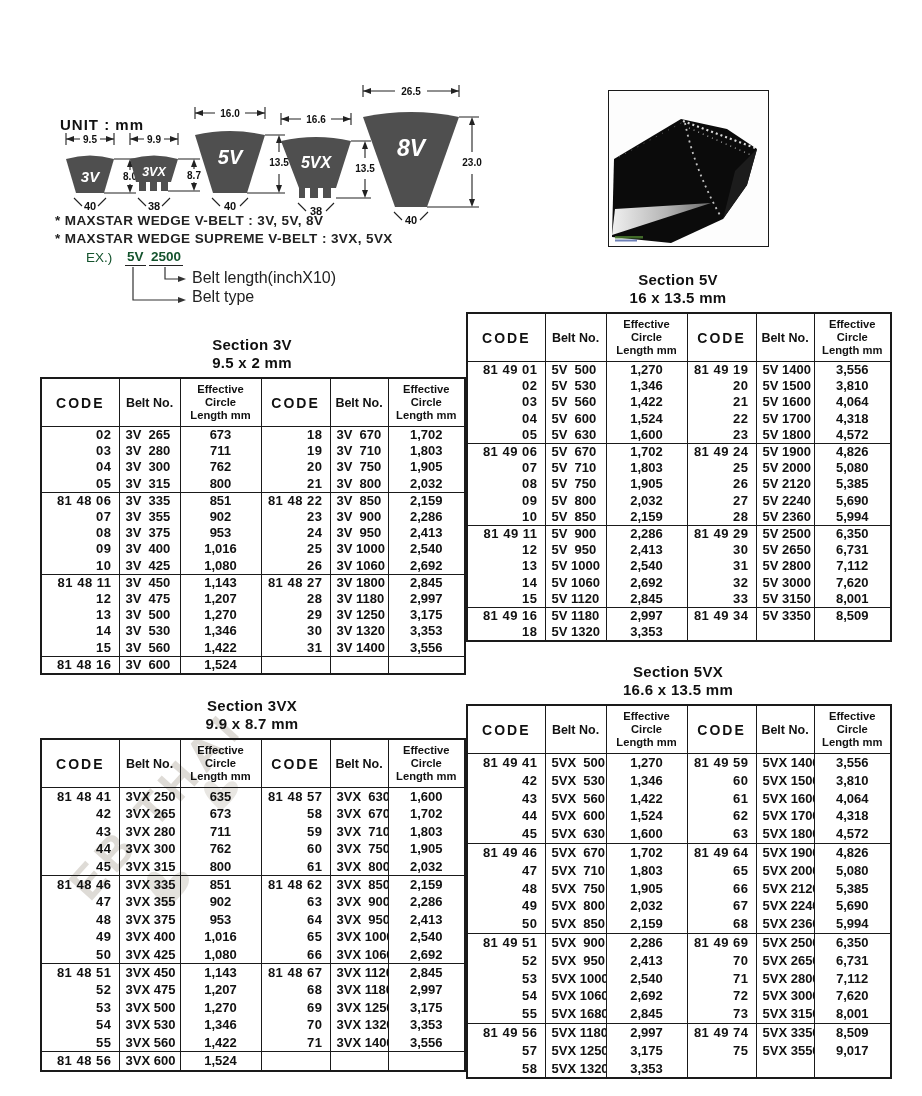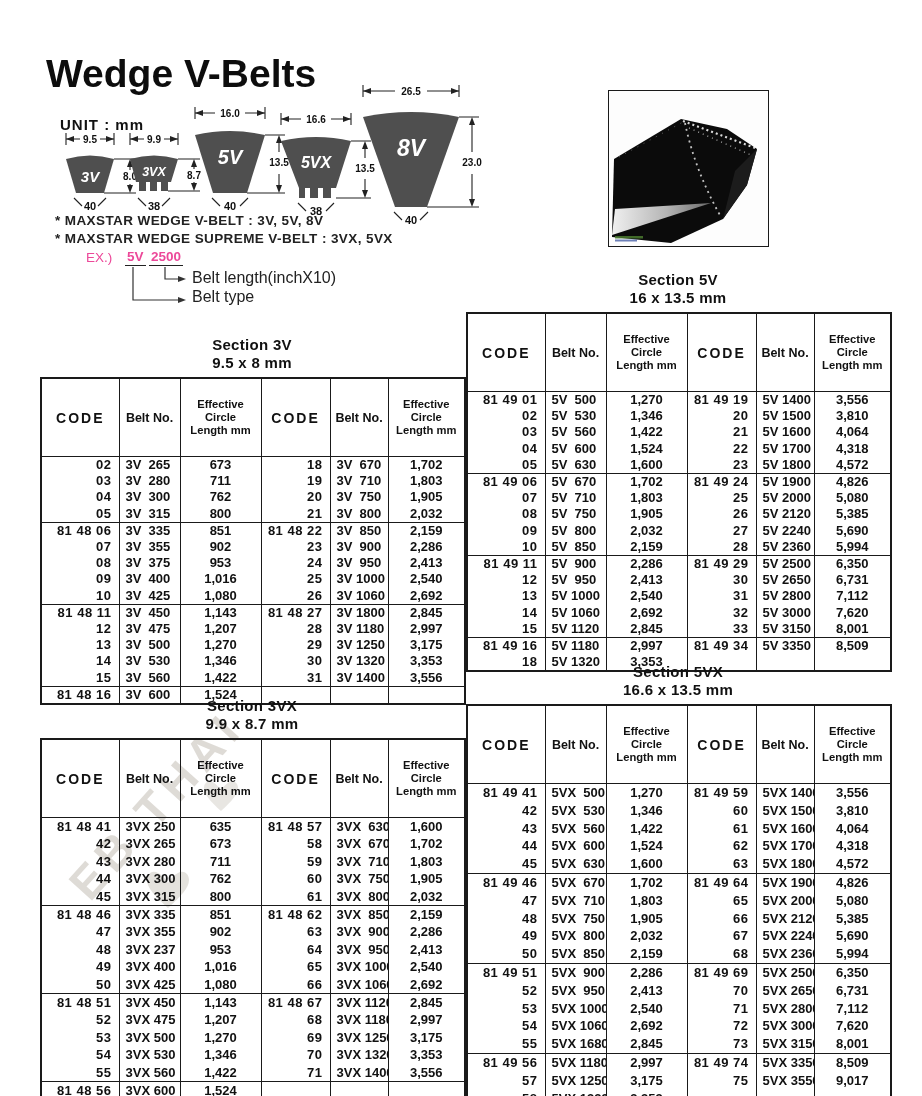--- a/index.html
+++ b/index.html
@@ -12,21 +12,21 @@
   .abs { position:absolute; }
 
   
   #title { left:46px; top:52px; font-size:39px; font-weight:800; letter-spacing:0px; color:#0d0d0d; }
   #unit  { left:60px; top:116px; font-size:15px; font-weight:700; letter-spacing:1px; }
 
   
   .note { left:55px; font-size:13.5px; letter-spacing:0.4px; color:#222; white-space:pre;font-weight:bold; }
 
   
-  .exm { font-size:13.5px; color:#ec4899; }
+  .exm { font-size:13.5px; color:#14532d; }
   .exu { border-bottom:1.5px solid #222; padding:0 2px 1px 2px; font-weight:600; }
   .exlabel { font-size:16px; color:#222; }
 
   
   svg text { font-family:"Liberation Sans", sans-serif; }
   .dim { stroke:#222; stroke-width:1.1; fill:none; }
   .dimtxt { font-size:10px; font-weight:700; fill:#111; text-anchor:middle; }
   .angtxt { font-size:11px; font-weight:700; fill:#111; text-anchor:middle; }
   .beltfill { fill:#4f4f4f; }
   .beltlabel { fill:#ffffff; font-weight:700; font-style:italic; text-anchor:middle; }
@@ -41,21 +41,21 @@
   #wmtext { position:absolute; left:18px; top:95px; font-size:46px; font-weight:700; letter-spacing:7px;
             color:rgba(168,160,147,0.38); transform:rotate(-48deg); transform-origin:left center; white-space:nowrap; }
 
   
   .tblock { z-index:2; width:424px; }
   .ttitle { text-align:center; font-size:15px; font-weight:700; line-height:18px; letter-spacing:0.3px; }
   .tblock table { border-collapse:collapse; table-layout:fixed; width:424px; margin-top:5px;
                   border:2px solid #1a1a1a; background:transparent; }
   .tblock th, .tblock td { border-left:1.2px solid #1a1a1a; border-right:1.2px solid #1a1a1a; overflow:hidden; }
   .tblock th { border-bottom:1.8px solid #1a1a1a; font-weight:700; text-align:center; vertical-align:middle;
-               white-space:pre-line; padding:19px 1px; }
+               white-space:pre-line; padding:4px 1px; }
   .tblock th.h-code { font-size:14px; letter-spacing:2px; }
   .tblock th.h-belt { font-size:12.5px; }
   .tblock th.h-len  { font-size:11.2px; line-height:13px; }
   .tblock td { font-size:13px; font-weight:700; padding:0 0; }
   .t3v  td, .t5v  td { line-height:16.2px; }
   .t3vx td { line-height:17.4px; }
   .t5vx td { line-height:17.8px; }
   .tblock td.c0, .tblock td.c3 { text-align:right; padding-right:7px; letter-spacing:0.5px; }
   .tblock td.c1, .tblock td.c4 { text-align:left; padding-left:6px; white-space:pre; }
   .tblock td.c2, .tblock td.c5 { text-align:center; }
@@ -63,21 +63,20 @@
   #w3v  { left:40px;  top:336px; }
   #w5v  { left:466px; top:271px; }
   #w3vx { left:40px;  top:697px; }
   #w5vx { left:466px; top:663px; }
 </style>
 </head>
 <body>
 
 <div id="page">
 
-  <div id="title" class="abs">Wedge V-Belts</div>
   <div id="unit" class="abs">UNIT : mm</div>
 
   <svg class="abs" style="left:60px;top:132px" width="84" height="84">
     <path class="dim" d="M6,1 V13 M54,1 V13 M6,7 H54"></path>
     <path class="arr" d="M6,7 l8,-3 v6 z M54,7 l-8,-3 v6 z"></path>
     <rect class="wbg" x="20" y="1" width="20" height="12"></rect>
     <text class="dimtxt" x="30" y="11">9.5</text>
     <path class="beltfill" d="M6,27 Q30,20 54,27 L44,61 L16,61 Z"></path>
     <text class="beltlabel" x="30" y="50" font-size="15">3V</text>
     <path class="dim" d="M54,27 H76 M44,61 H76 M70,31 V38 M70,52 V58"></path>
@@ -183,21 +182,21 @@
     <svg class="abs" style="left:85px;top:98px" width="46" height="44">
       <path d="M23,40 C10,28 2,20 2,12 C2,5 8,2 13,5 C17,7 21,11 23,15 C25,11 29,7 33,5 C38,2 44,5 44,12 C44,20 36,28 23,40 Z" fill="rgba(172,164,150,0.32)"></path>
     </svg>
     <svg class="abs" style="left:142px;top:8px" width="38" height="36">
       <path d="M19,33 C8,23 2,16 2,10 C2,4 7,2 11,4 C14,6 17,9 19,12 C21,9 24,6 27,4 C31,2 36,4 36,10 C36,16 30,23 19,33 Z" fill="rgba(172,164,150,0.28)"></path>
     </svg>
   </div>
 
   <div id="w3v" class="abs tblock t3v">
     <div class="ttitle">Section 3V</div>
-    <div class="ttitle">9.5 x 8 mm</div>
+    <div class="ttitle">9.5 x 2 mm</div>
     <table>
         <colgroup>
           <col style="width: 78px;">
           <col style="width: 61px;">
           <col style="width: 81px;">
           <col style="width: 69px;">
           <col style="width: 58px;">
           <col style="width: 77px;">
         </colgroup>
         <thead>
@@ -578,21 +577,21 @@
           <tr>
             <td class="c0">47</td>
             <td class="c1">3VX 355</td>
             <td class="c2">902</td>
             <td class="c3">63</td>
             <td class="c4">3VX  900</td>
             <td class="c5">2,286</td>
           </tr>
           <tr>
             <td class="c0">48</td>
-            <td class="c1">3VX 237</td>
+            <td class="c1">3VX 375</td>
             <td class="c2">953</td>
             <td class="c3">64</td>
             <td class="c4">3VX  950</td>
             <td class="c5">2,413</td>
           </tr>
           <tr>
             <td class="c0">49</td>
             <td class="c1">3VX 400</td>
             <td class="c2">1,016</td>
             <td class="c3">65</td>

